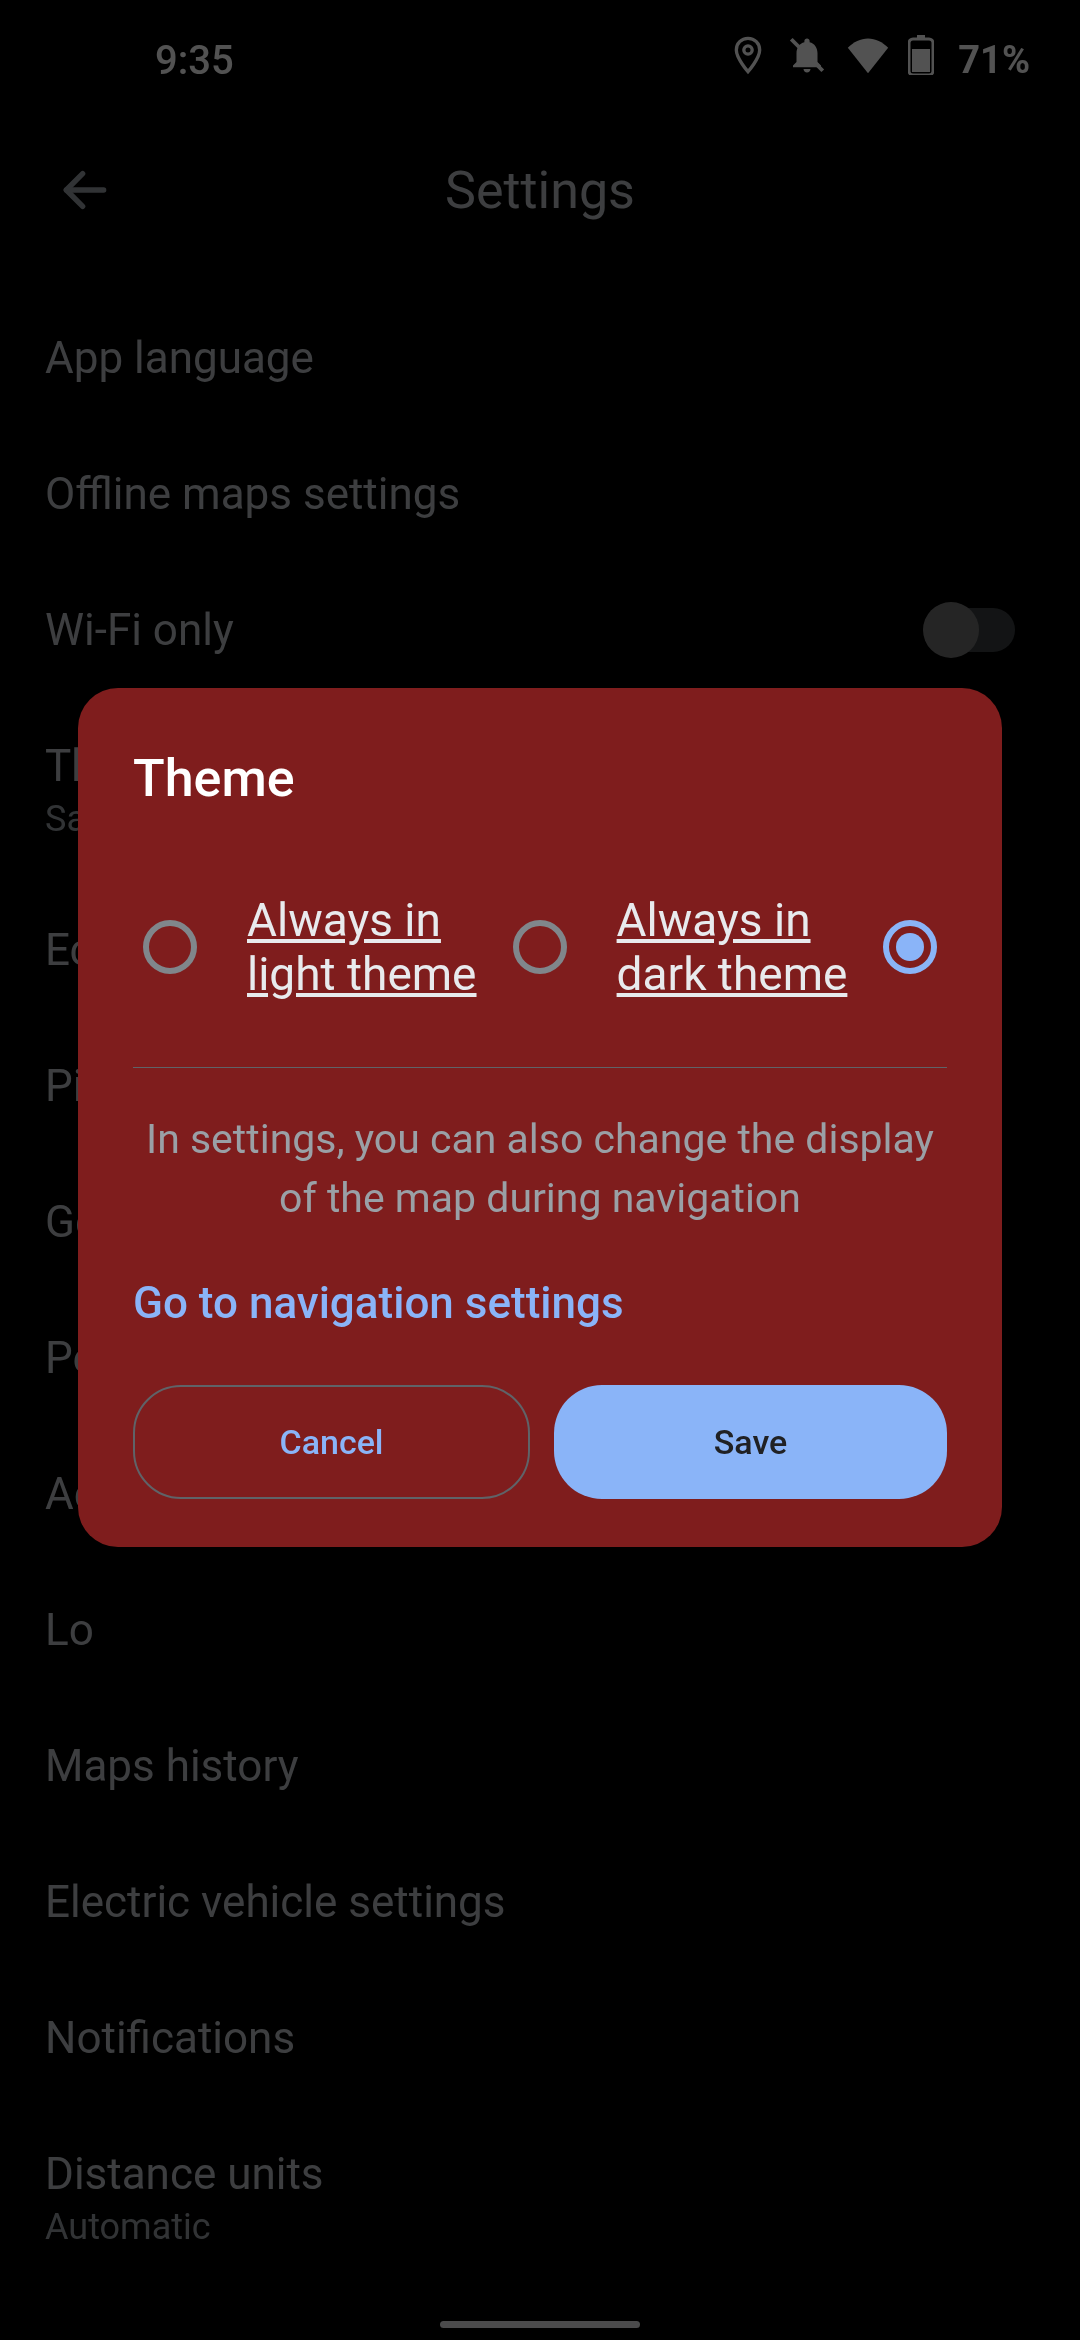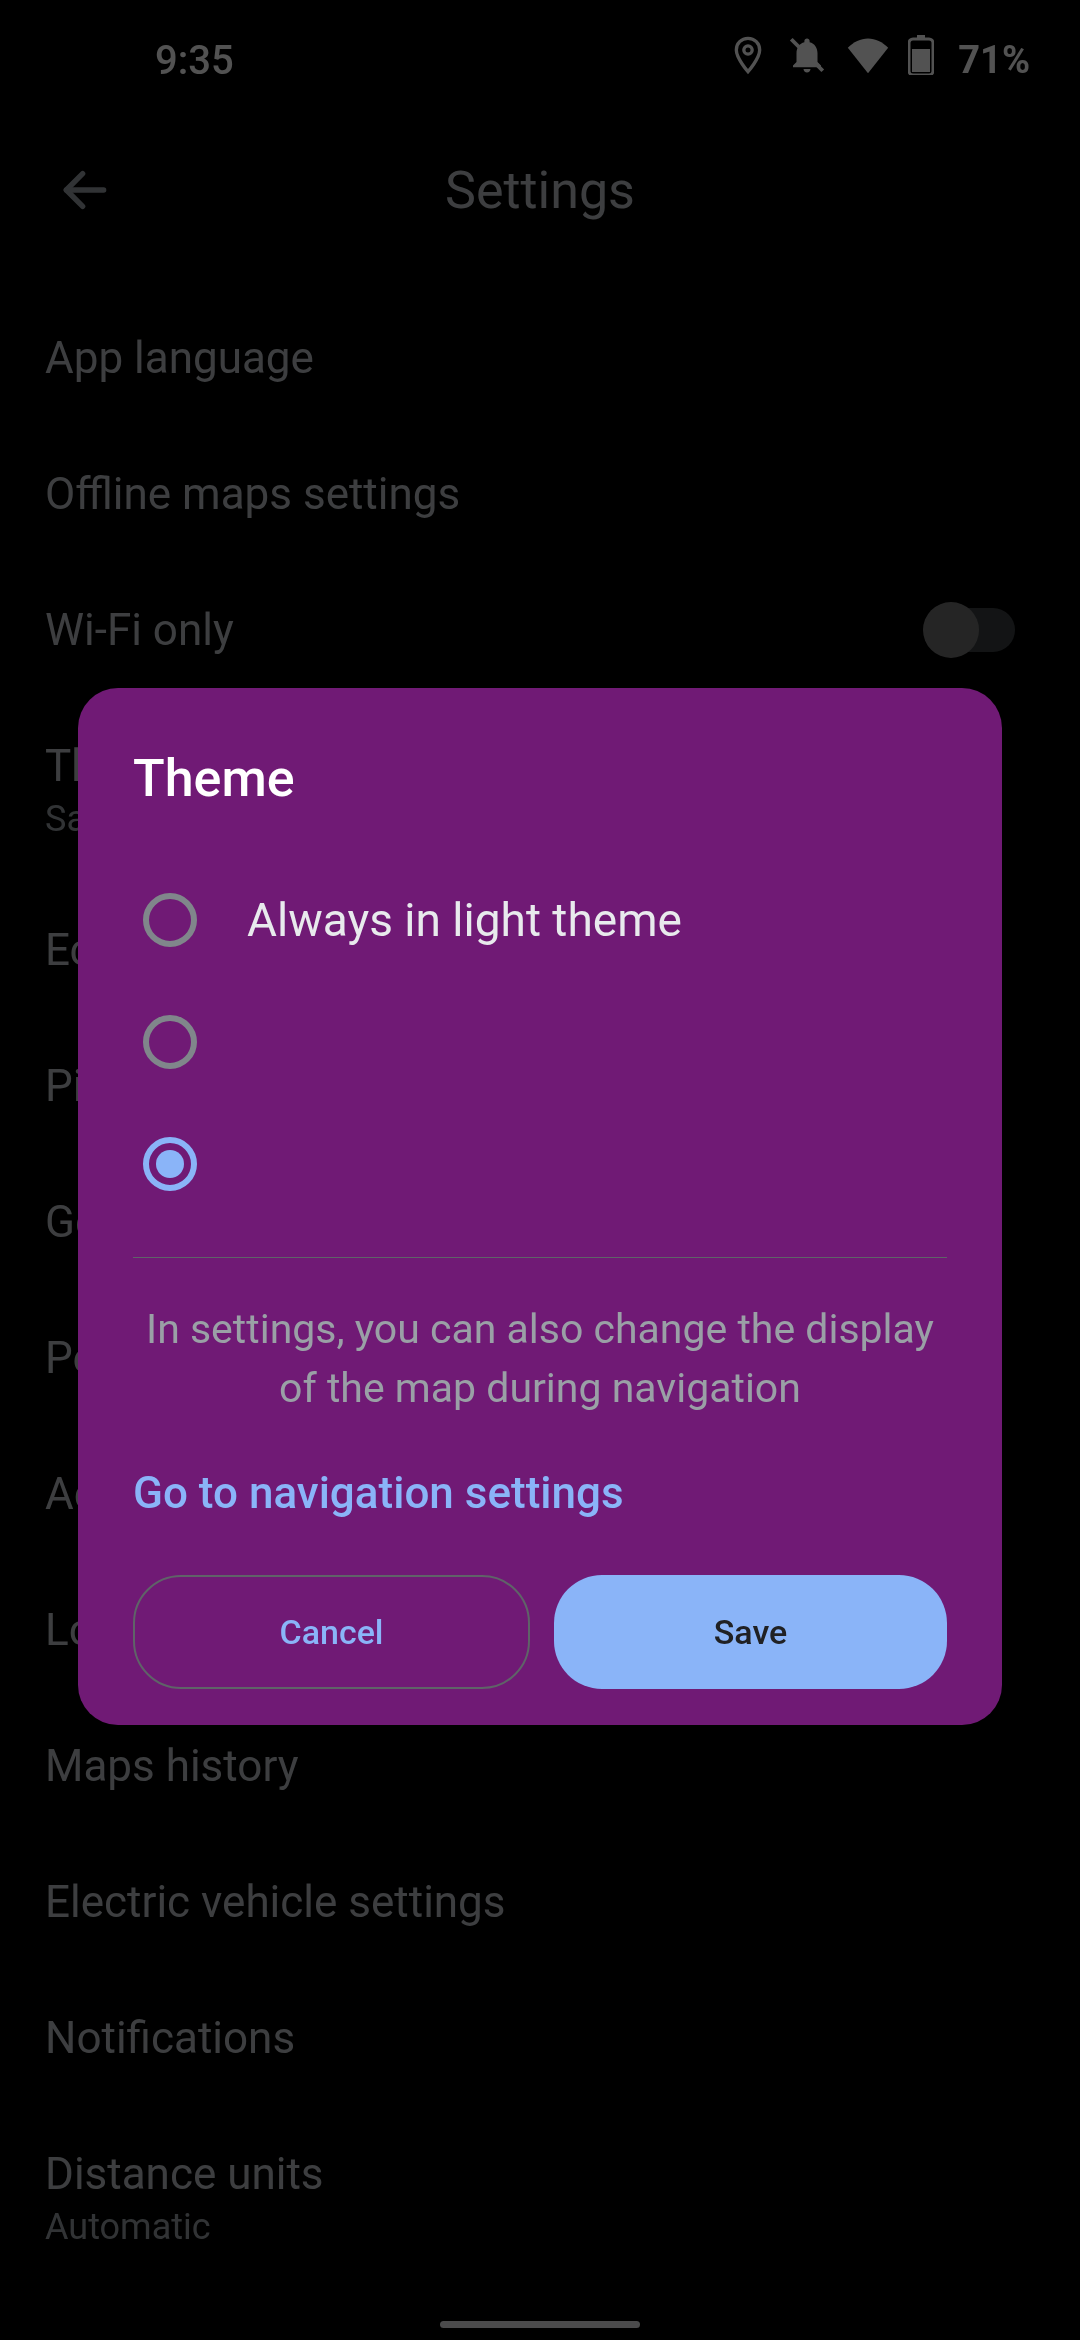--- a/index.html
+++ b/index.html
@@ -112,34 +112,34 @@
       inset: 0;
       background: rgba(0,0,0,0.68);
       z-index: 5;
     }
     
     .dialog {
       position: absolute;
       left: 78px;
       right: 78px;
       top: 688px;
-      background: #701a75;
+      background: #7f1d1d;
       border-radius: 40px;
       z-index: 10;
-      padding: 60px 55px 36px 55px;
+      padding: 60px 55px 48px 55px;
     }
     .dialog-title {
       font-size: 52px;
       font-weight: 500;
       color: #ffffff;
       margin-bottom: 50px;
     }
     .radio-group {
       display: flex;
-      flex-direction: column;
+      text-decoration: underline;
     }
     .radio-option {
       display: flex;
       align-items: center;
       gap: 50px;
       padding: 34px 10px;
     }
     .radio-circle {
       width: 54px;
       height: 54px;
@@ -346,20 +346,21 @@
 <div class="dialog">
   <div class="dialog-title">Theme</div>
 
   <div class="radio-group">
     <div class="radio-option">
       <div class="radio-circle"></div>
       <span class="radio-label">Always in light theme</span>
     </div>
     <div class="radio-option">
       <div class="radio-circle"></div>
+      <span class="radio-label">Always in dark theme</span>
     </div>
     <div class="radio-option">
       <div class="radio-circle checked"></div>
     </div>
   </div>
 
   <div class="dialog-divider"></div>
 
   <div class="dialog-desc">In settings, you can also change the display of the map during navigation</div>
 

